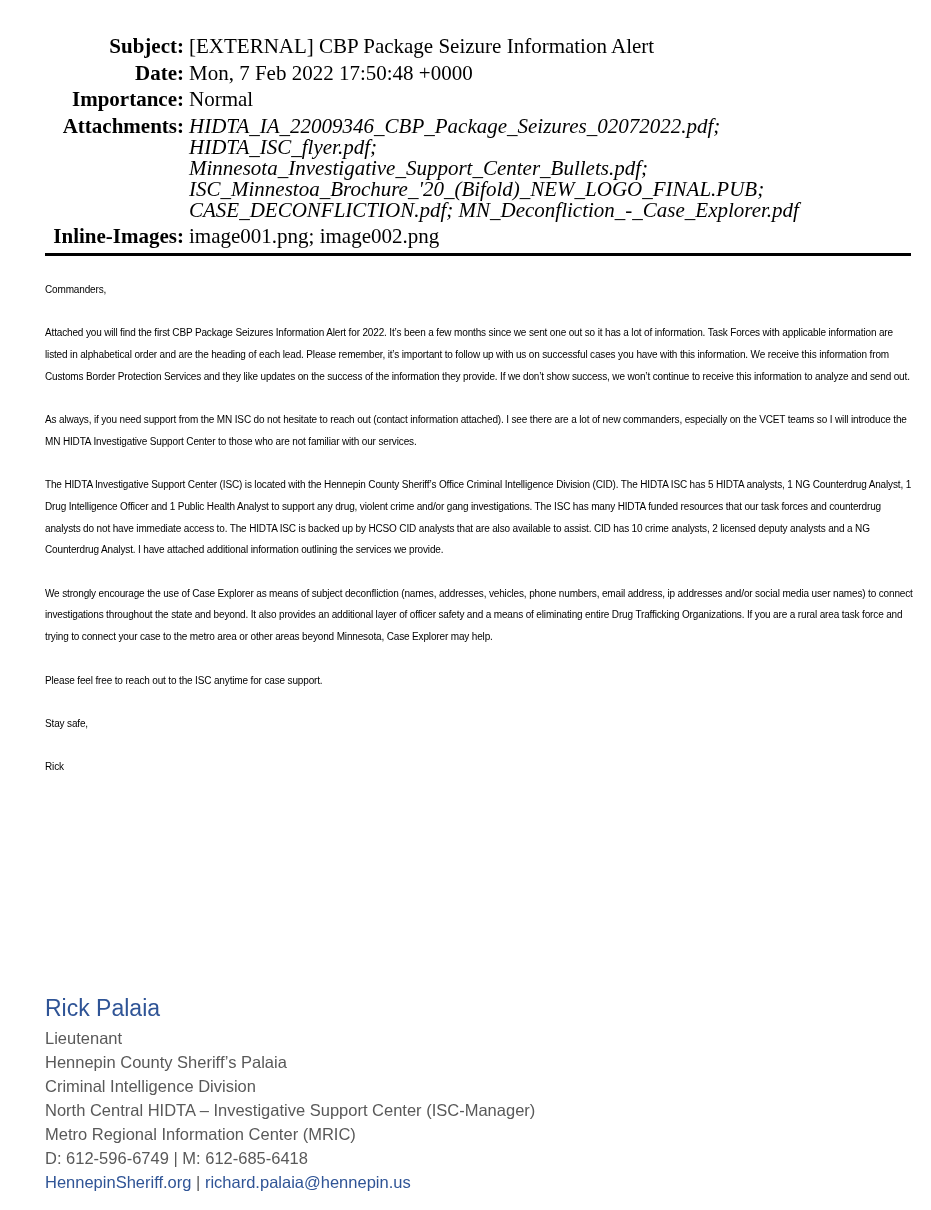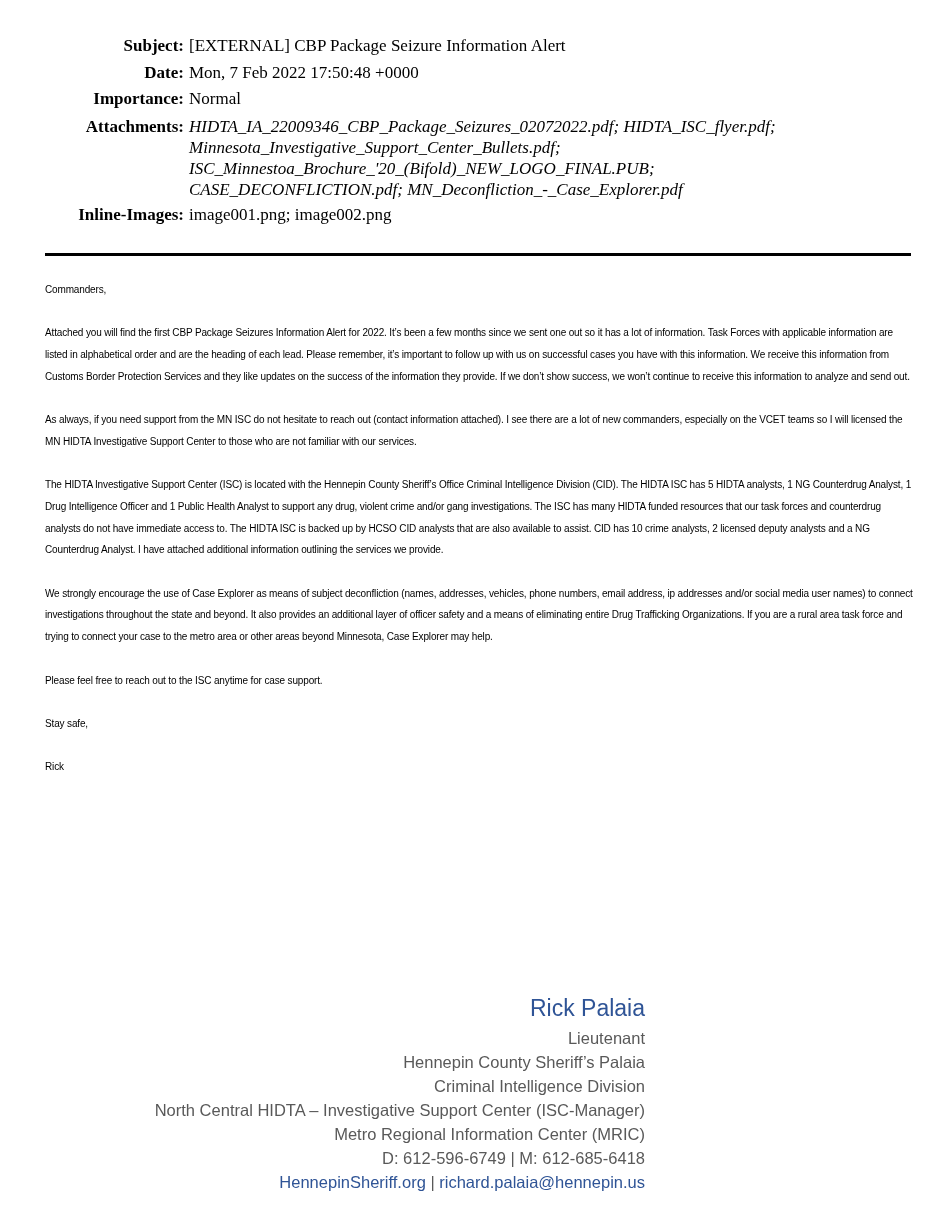--- a/index.html
+++ b/index.html
@@ -1,39 +1,39 @@
 <!DOCTYPE html>
 <html><head>
 <meta charset="utf-8">
 <style>
   html, body { margin: 0; padding: 0; background: #ffffff; }
   body { width: 931px; height: 1210px; position: relative; overflow: hidden; }
   .header {
     position: absolute; left: 0; top: 33px; width: 920px;
-    font-family: "Liberation Serif", serif; font-size: 17px; color: #000;
+    font-family: "Liberation Serif", serif; font-size: 21px; color: #000;
   }
   .hrow { display: flex; line-height: 26.5px; }
   .hlabel { width: 184px; text-align: right; font-weight: bold; padding-right: 5px; flex-shrink: 0; }
   .hvalue { flex: 1; padding-right: 16px; }
   .hvalue .line { display: block; line-height: 21px; font-style: italic; }
   .hrow.attach { line-height: 21px; padding-top: 3px; }
   .hrow.attach .hlabel { line-height: 21px; }
   .hrow.inline { margin-top: 2px; }
   .rule {
     position: absolute; left: 45px; top: 253px; width: 866px; height: 3px; background: #000;
   }
   .body {
     position: absolute; left: 45px; top: 279px; width: 870px;
     font-family: "Liberation Sans", sans-serif; font-size: 10px; line-height: 21.7px; color: #000;
     letter-spacing: -0.15px;
   }
   .body p { margin: 0 0 21.7px 0; }
   .sig {
     position: absolute; left: 45px; top: 992px; width: 600px;
-    font-family: "Liberation Sans", sans-serif; color: #595959; text-align: right;
+    font-family: "Liberation Sans", sans-serif; color: #595959;
   }
   .sig-name { font-size: 23px; color: #2f5496; line-height: 32px; margin-bottom: 2px; }
   .sig-line { font-size: 16.5px; line-height: 24px; }
   .sig-web { color: #2f5496; }
   .sig-email { color: #2f5496; }
   .sig-sep { color: #595959; }
 </style>
 </head>
 <body>
 
@@ -63,21 +63,21 @@
     <div class="hlabel">Inline-Images:</div>
     <div class="hvalue">image001.png; image002.png</div>
   </div>
 </div>
 
 <div class="rule"></div>
 
 <div class="body">
   <p>Commanders,</p>
   <p>Attached you will find the first CBP Package Seizures Information Alert for 2022.  It’s been a few months since we sent one out so it has a lot of information.  Task Forces with applicable information are listed in alphabetical order and are the heading of each lead.  Please remember, it’s important to follow up with us on successful cases you have with this information.  We receive this information from Customs Border Protection Services and they like updates on the success of the information they provide. If we don’t show success, we won’t continue to receive this information to analyze and send out.</p>
-  <p>As always, if you need support from the MN ISC do not hesitate to reach out (contact information attached).  I see there are a lot of new commanders, especially on the VCET teams so I will licensed the MN HIDTA Investigative Support Center to those who are not familiar with our services.</p>
+  <p>As always, if you need support from the MN ISC do not hesitate to reach out (contact information attached).  I see there are a lot of new commanders, especially on the VCET teams so I will introduce the MN HIDTA Investigative Support Center to those who are not familiar with our services.</p>
   <p>The HIDTA Investigative Support Center (ISC) is located with the Hennepin County Sheriff’s Office Criminal Intelligence Division (CID).  The HIDTA ISC has 5 HIDTA analysts, 1 NG Counterdrug Analyst, 1 Drug Intelligence Officer and 1 Public Health Analyst to support any drug, violent crime and/or gang investigations.  The ISC has many HIDTA funded resources that our task forces and counterdrug analysts do not have immediate access to.  The HIDTA ISC is backed up by HCSO CID analysts that are also available to assist.  CID has 10 crime analysts, 2 licensed deputy analysts and a NG Counterdrug Analyst.  I have attached additional information outlining the services we provide.</p>
   <p>We strongly encourage the use of Case Explorer as means of subject deconfliction (names, addresses, vehicles, phone numbers, email address, ip addresses and/or social media user names) to connect investigations throughout the state and beyond.   It also provides an additional layer of officer safety and a means of eliminating entire Drug Trafficking Organizations.  If you are a rural area task force and trying to connect your case to the metro area or other areas beyond Minnesota, Case Explorer may help.</p>
   <p>Please feel free to reach out to the ISC anytime for case support.</p>
   <p>Stay safe,</p>
   <p>Rick</p>
 </div>
 
 <div class="sig">
   <div class="sig-name">Rick Palaia</div>
   <div class="sig-line">Lieutenant</div>

